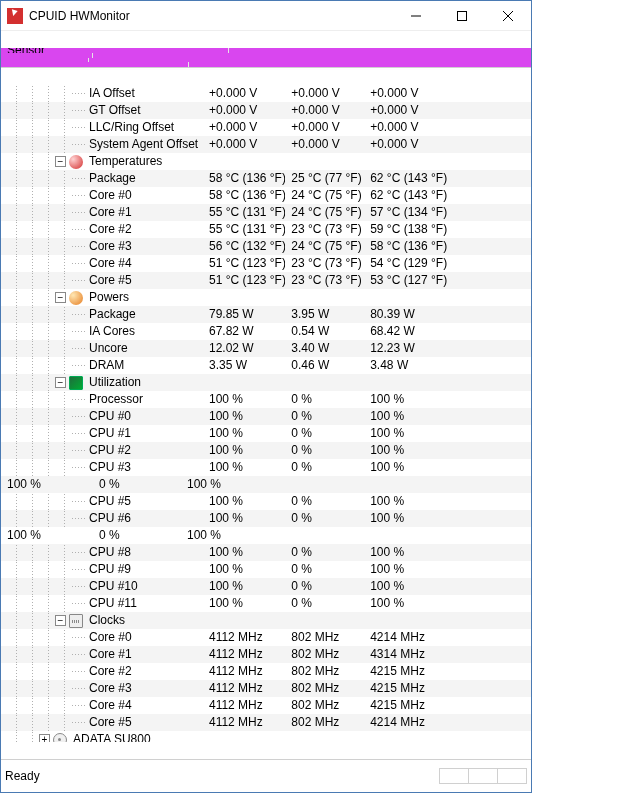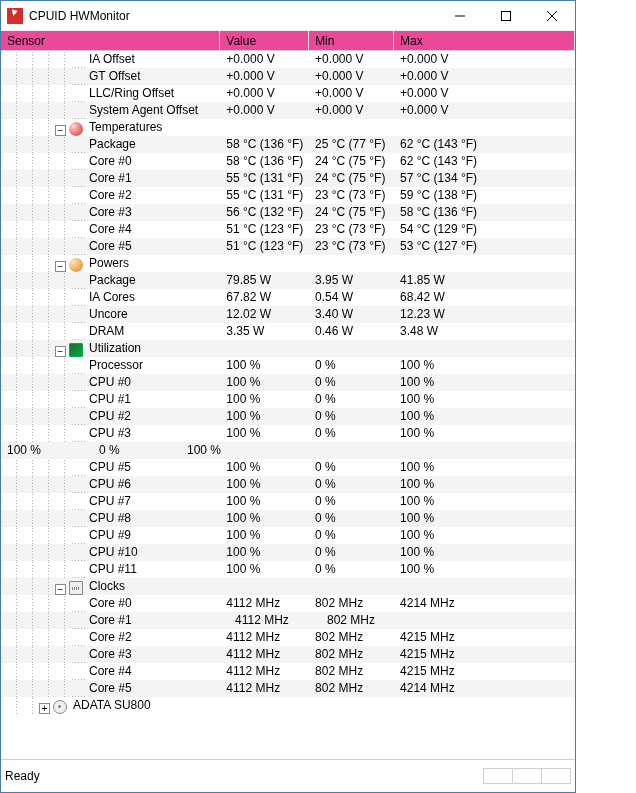--- a/index.html
+++ b/index.html
@@ -1,37 +1,37 @@
 <!DOCTYPE html>
 <html><head>
 <meta charset="utf-8">
 <style>
   * { box-sizing: border-box; }
   html, body { margin: 0; padding: 0; font-family: "Segoe UI", Tahoma, sans-serif; font-size: 12px; color: #000; }
-  .window { width: 576px; height: 793px; border: 1px solid #4a7ab3; background: #fff; display: flex; flex-direction: column; }
+  .window { width: 532px; height: 793px; border: 1px solid #4a7ab3; background: #fff; display: flex; flex-direction: column; gap: 17px; }
   .titlebar { height: 30px; background: #fff; display: flex; align-items: center; padding: 0 0 0 6px; border-bottom: 1px solid #eee; }
   .titlebar .appicon { width: 16px; height: 16px; background: #d32f2f; position: relative; margin-right: 6px; }
   .titlebar .appicon::after { content: ""; position: absolute; left: 3px; top: 2px; width: 0; height: 0; border-left: 3px solid transparent; border-right: 3px solid transparent; border-top: 6px solid #fff; transform: translateX(1px) rotate(15deg); }
   .titlebar .title { flex: 0 0 auto; font-size: 12px; color: #000; }
   .titlebar .spacer { flex: 1 1 auto; }
   .win-btn { width: 46px; height: 30px; display: flex; align-items: center; justify-content: center; }
   .win-btn svg { width: 10px; height: 10px; stroke: #000; stroke-width: 1; fill: none; }
   .menubar { height: 20px; display: flex; align-items: center; padding: 0 4px; border-bottom: 1px solid #e5e5e5; font-size: 12px; }
   .menubar span { padding: 1px 8px; cursor: default; }
-  .header { height: 20px; border-bottom: 1px solid #d0d0d0; display: flex; background: #ec4899; }
+  .header { height: 20px; border-bottom: 1px solid #d0d0d0; display: flex; background: #d946ef; flex-direction: column; }
   .header .col { border-right: 1px solid #e5e5e5; padding: 2px 6px; font-size: 12px; line-height: 16px; overflow: hidden; white-space: nowrap; }
   .body { flex: 1 1 auto; overflow-y: scroll; position: relative; }
   .row { height: 17px; display: flex; align-items: center; }
   .row.even { background: #f4f4f4; }
   .cell { padding: 0 6px; font-size: 12px; line-height: 17px; white-space: nowrap; overflow: hidden; }
   .c0 { width: 228px; display: flex; align-items: center; }
   .c1 { width: 92px; }
   .c2 { width: 88px; }
   .c3 { width: 188px; }
-  .tree { display: flex; align-items: flex-end; height: 17px; }
+  .tree { display: flex; align-items: center; height: 17px; }
   .dots { display: inline-block; width: 16px; height: 17px; background-image: radial-gradient(#b0b0b0 0.6px, transparent 0.6px); background-size: 3px 3px; background-position: 8px 0; background-repeat: repeat-y; flex: 0 0 16px; }
   .hdash { display: inline-block; width: 14px; height: 1px; background-image: radial-gradient(#b0b0b0 0.6px, transparent 0.6px); background-size: 3px 1px; background-repeat: repeat-x; flex: 0 0 14px; }
   .togglebox { width: 11px; height: 11px; border: 1px solid #888; background: #fff; font-size: 10px; line-height: 9px; text-align: center; flex: 0 0 11px; margin: 0 3px 0 0; cursor: pointer; }
   .label { padding-left: 4px; }
   .caticon { width: 14px; height: 14px; flex: 0 0 14px; margin-right: 2px; }
   .caticon.temp { border-radius: 50%; background: radial-gradient(circle at 30% 30%, #ffd2d2, #d32f2f); }
   .caticon.power { border-radius: 50%; background: radial-gradient(circle at 30% 30%, #ffe7b3, #e67e22); }
   .caticon.util { background: linear-gradient(135deg,#1e6e3c,#0a3); border: 1px solid #0a5; border-radius: 1px; }
   .caticon.clock { background: #eee; border: 1px solid #888; border-radius: 1px; position: relative; }
   .caticon.clock::after { content: ""; position: absolute; left: 2px; right: 2px; top: 5px; height: 3px; background: repeating-linear-gradient(90deg,#888 0,#888 1px,transparent 1px,transparent 2px); }
@@ -281,21 +281,21 @@
             <span class="dots"></span>
             <span class="dots"></span>
             <span class="dots"></span>
             <span class="dots"></span>
             <span class="hdash"></span>
             <span class="label">Package</span>
           </span>
         </div>
         <div class="cell c1">79.85 W</div>
         <div class="cell c2">3.95 W</div>
-        <div class="cell c3">41.85 W</div>
+        <div class="cell c3">80.39 W</div>
       </div>
       <div class="row">
         <div class="cell c0">
           <span class="tree">
             <span class="dots"></span>
             <span class="dots"></span>
             <span class="dots"></span>
             <span class="dots"></span>
             <span class="hdash"></span>
             <span class="label">IA Cores</span>
@@ -454,30 +454,20 @@
             <span class="dots"></span>
             <span class="hdash"></span>
             <span class="label">CPU #6</span>
           </span>
         </div>
         <div class="cell c1">100 %</div>
         <div class="cell c2">0 %</div>
         <div class="cell c3">100 %</div>
       </div>
       <div class="row">
-        <div class="cell c0">
-          <span class="tree">
-            <span class="dots"></span>
-            <span class="dots"></span>
-            <span class="dots"></span>
-            <span class="dots"></span>
-            <span class="hdash"></span>
-            <span class="label">CPU #7</span>
-          </span>
-        </div>
         <div class="cell c1">100 %</div>
         <div class="cell c2">0 %</div>
         <div class="cell c3">100 %</div>
       </div>
       <div class="row even">
         <div class="cell c0">
           <span class="tree">
             <span class="dots"></span>
             <span class="dots"></span>
             <span class="dots"></span>
@@ -571,20 +561,21 @@
             <span class="dots"></span>
             <span class="dots"></span>
             <span class="dots"></span>
             <span class="dots"></span>
             <span class="hdash"></span>
             <span class="label">Core #1</span>
           </span>
         </div>
         <div class="cell c1">4112 MHz</div>
         <div class="cell c2">802 MHz</div>
+        <div class="cell c3">4314 MHz</div>
       </div>
       <div class="row">
         <div class="cell c0">
           <span class="tree">
             <span class="dots"></span>
             <span class="dots"></span>
             <span class="dots"></span>
             <span class="dots"></span>
             <span class="hdash"></span>
             <span class="label">Core #2</span>

